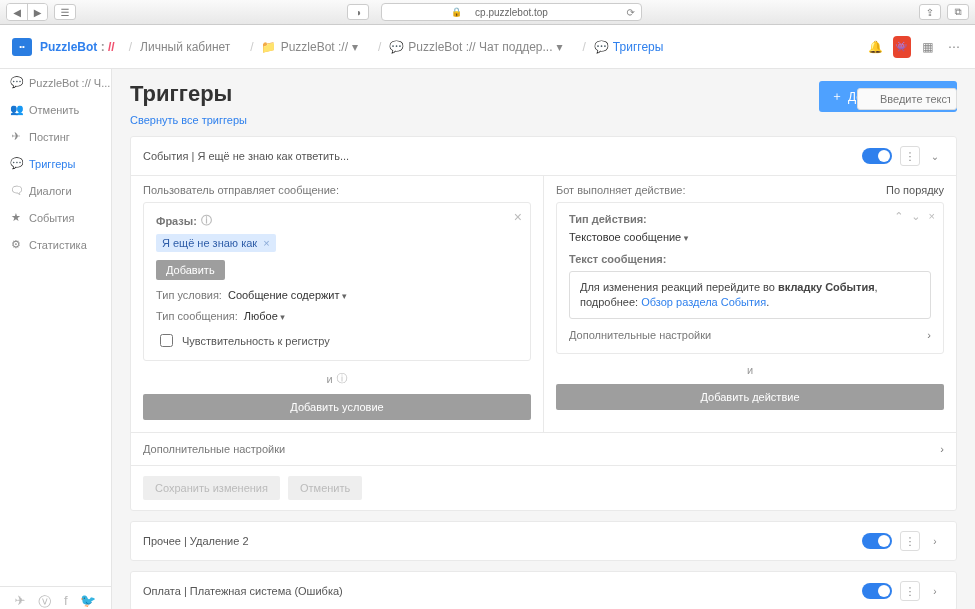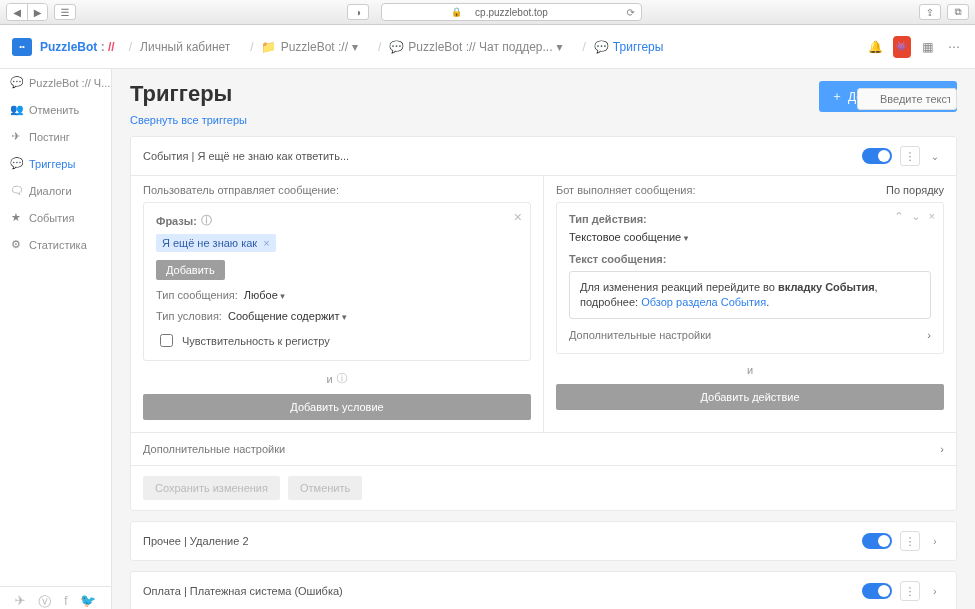--- a/index.html
+++ b/index.html
@@ -215,42 +215,42 @@
             <div class="lbl">
                 <span>Фразы:</span>
                 <span style="color:#bbb">ⓘ</span>
               </div>
             <span class="chip">
                 <span>Я ещё не знаю как</span>
                 <span class="x">×</span>
               </span><br>
             <button class="mini-btn">Добавить</button>
             <div class="row">
+                <span class="k">Тип условия:</span>
+                <span class="v dd">Сообщение содержит</span>
+              </div>
+            <div class="row">
                 <span class="k">Тип сообщения:</span>
                 <span class="v dd">Любое</span>
-              </div>
-            <div class="row">
-                <span class="k">Тип условия:</span>
-                <span class="v dd">Сообщение содержит</span>
               </div>
             <label class="cb">
                 <input type="checkbox" style="">
                 <span>Чувствительность к регистру</span>
               </label>
           </div>
           <div class="sep-line">
               <span>и</span>
               <span style="color:#bbb">ⓘ</span>
             </div>
           <button class="big-btn">Добавить условие</button>
         </div>
 
         <div class="col">
           <div class="col-head">
-            <span>Бот выполняет сообщения:</span>
+            <span>Бот выполняет действие:</span>
             <span class="spacer"></span>
             <span class="order dd">По порядку</span>
           </div>
           <div class="block" style="padding-bottom:12px">
             <div class="mini-icons" style="position:absolute;top:7px;right:8px">
               <span>⌃</span>
               <span>⌄</span>
               <span>×</span>
             </div>
             <div class="lbl">Тип действия:</div>

